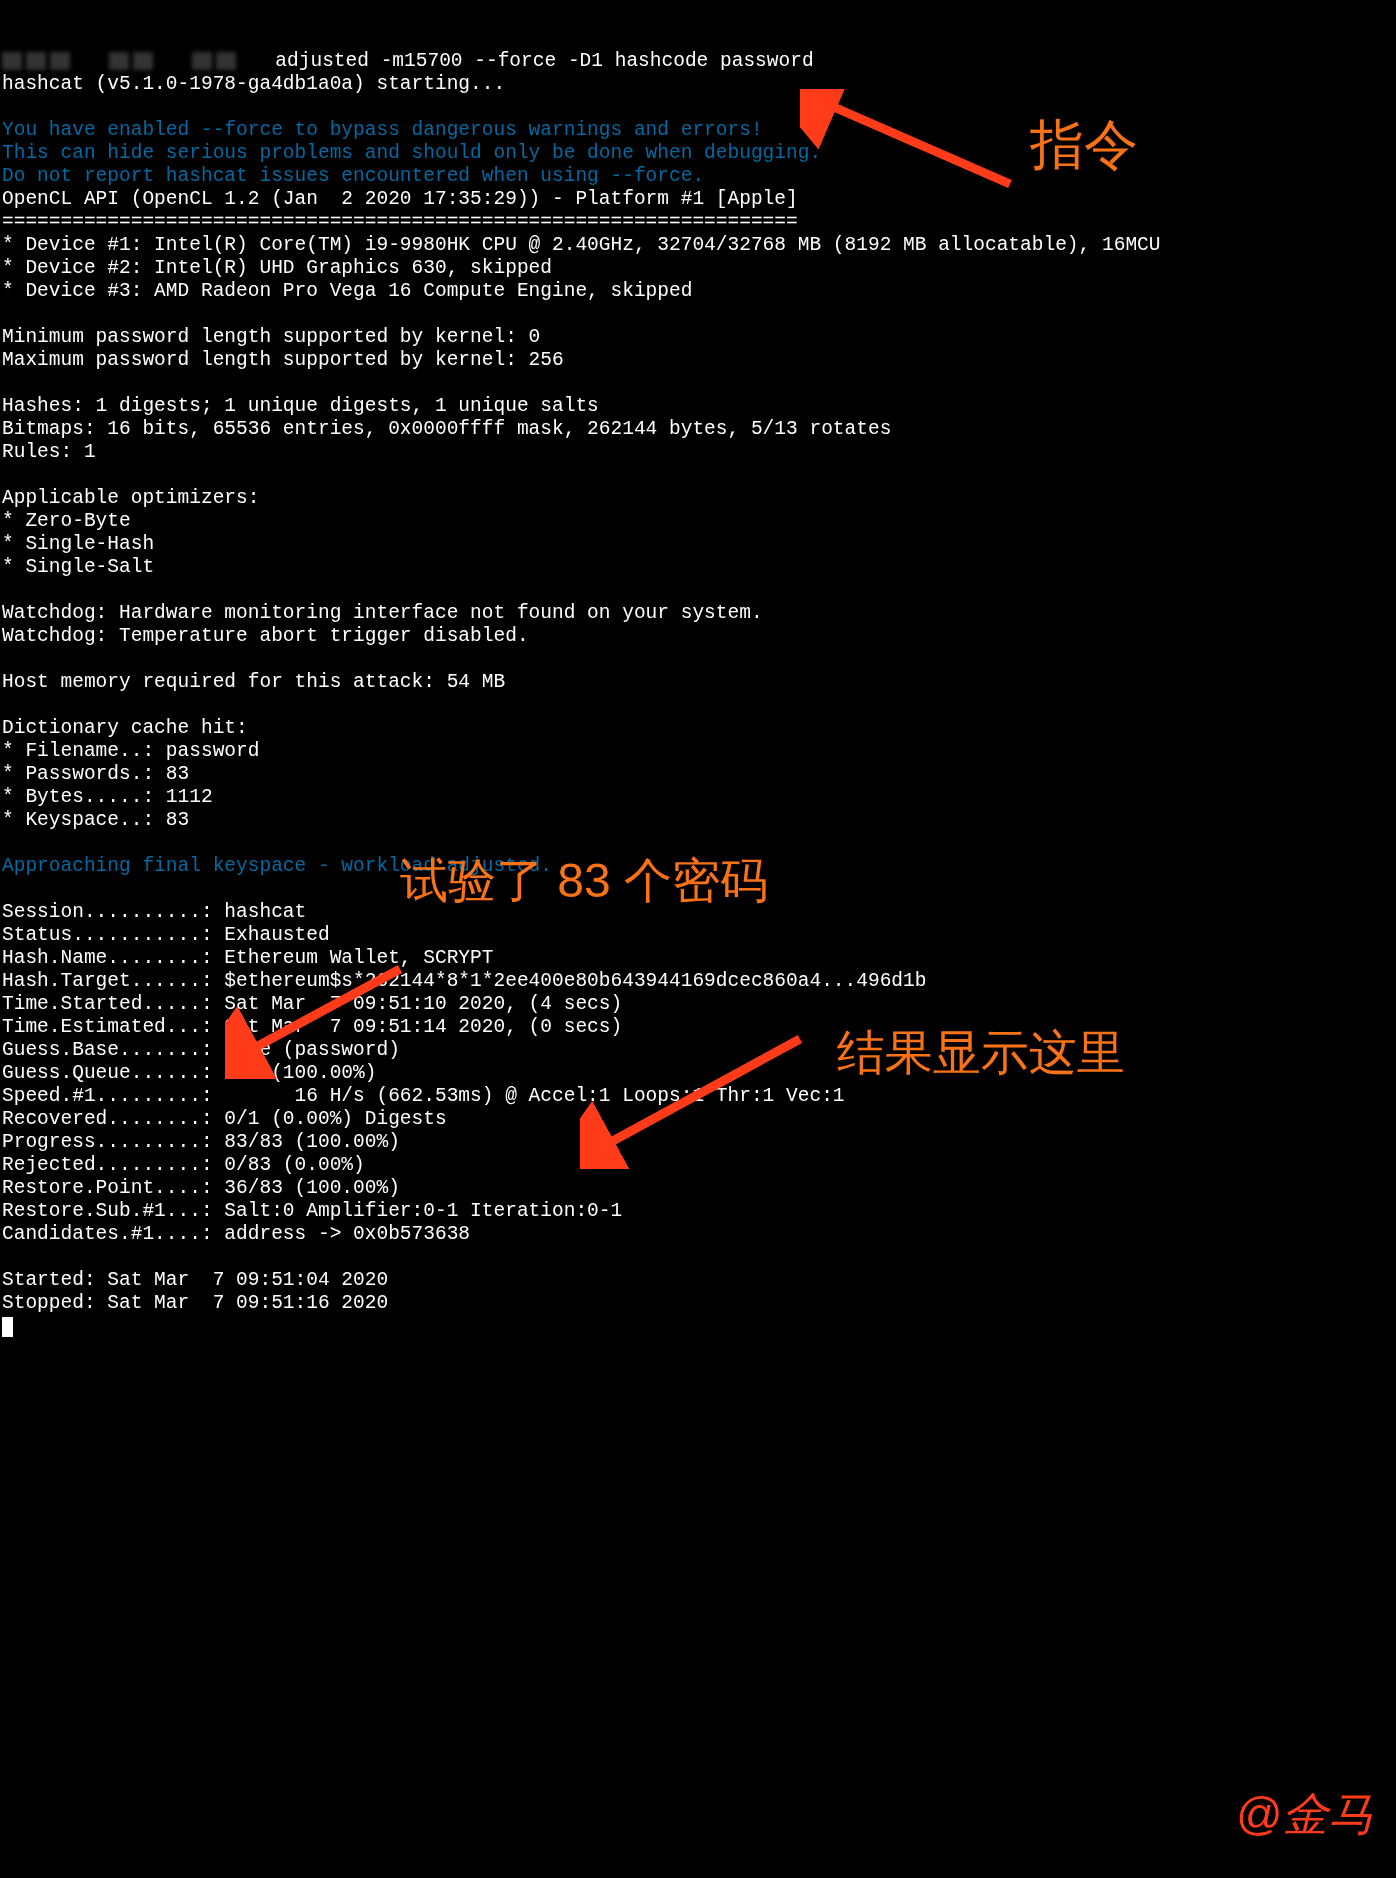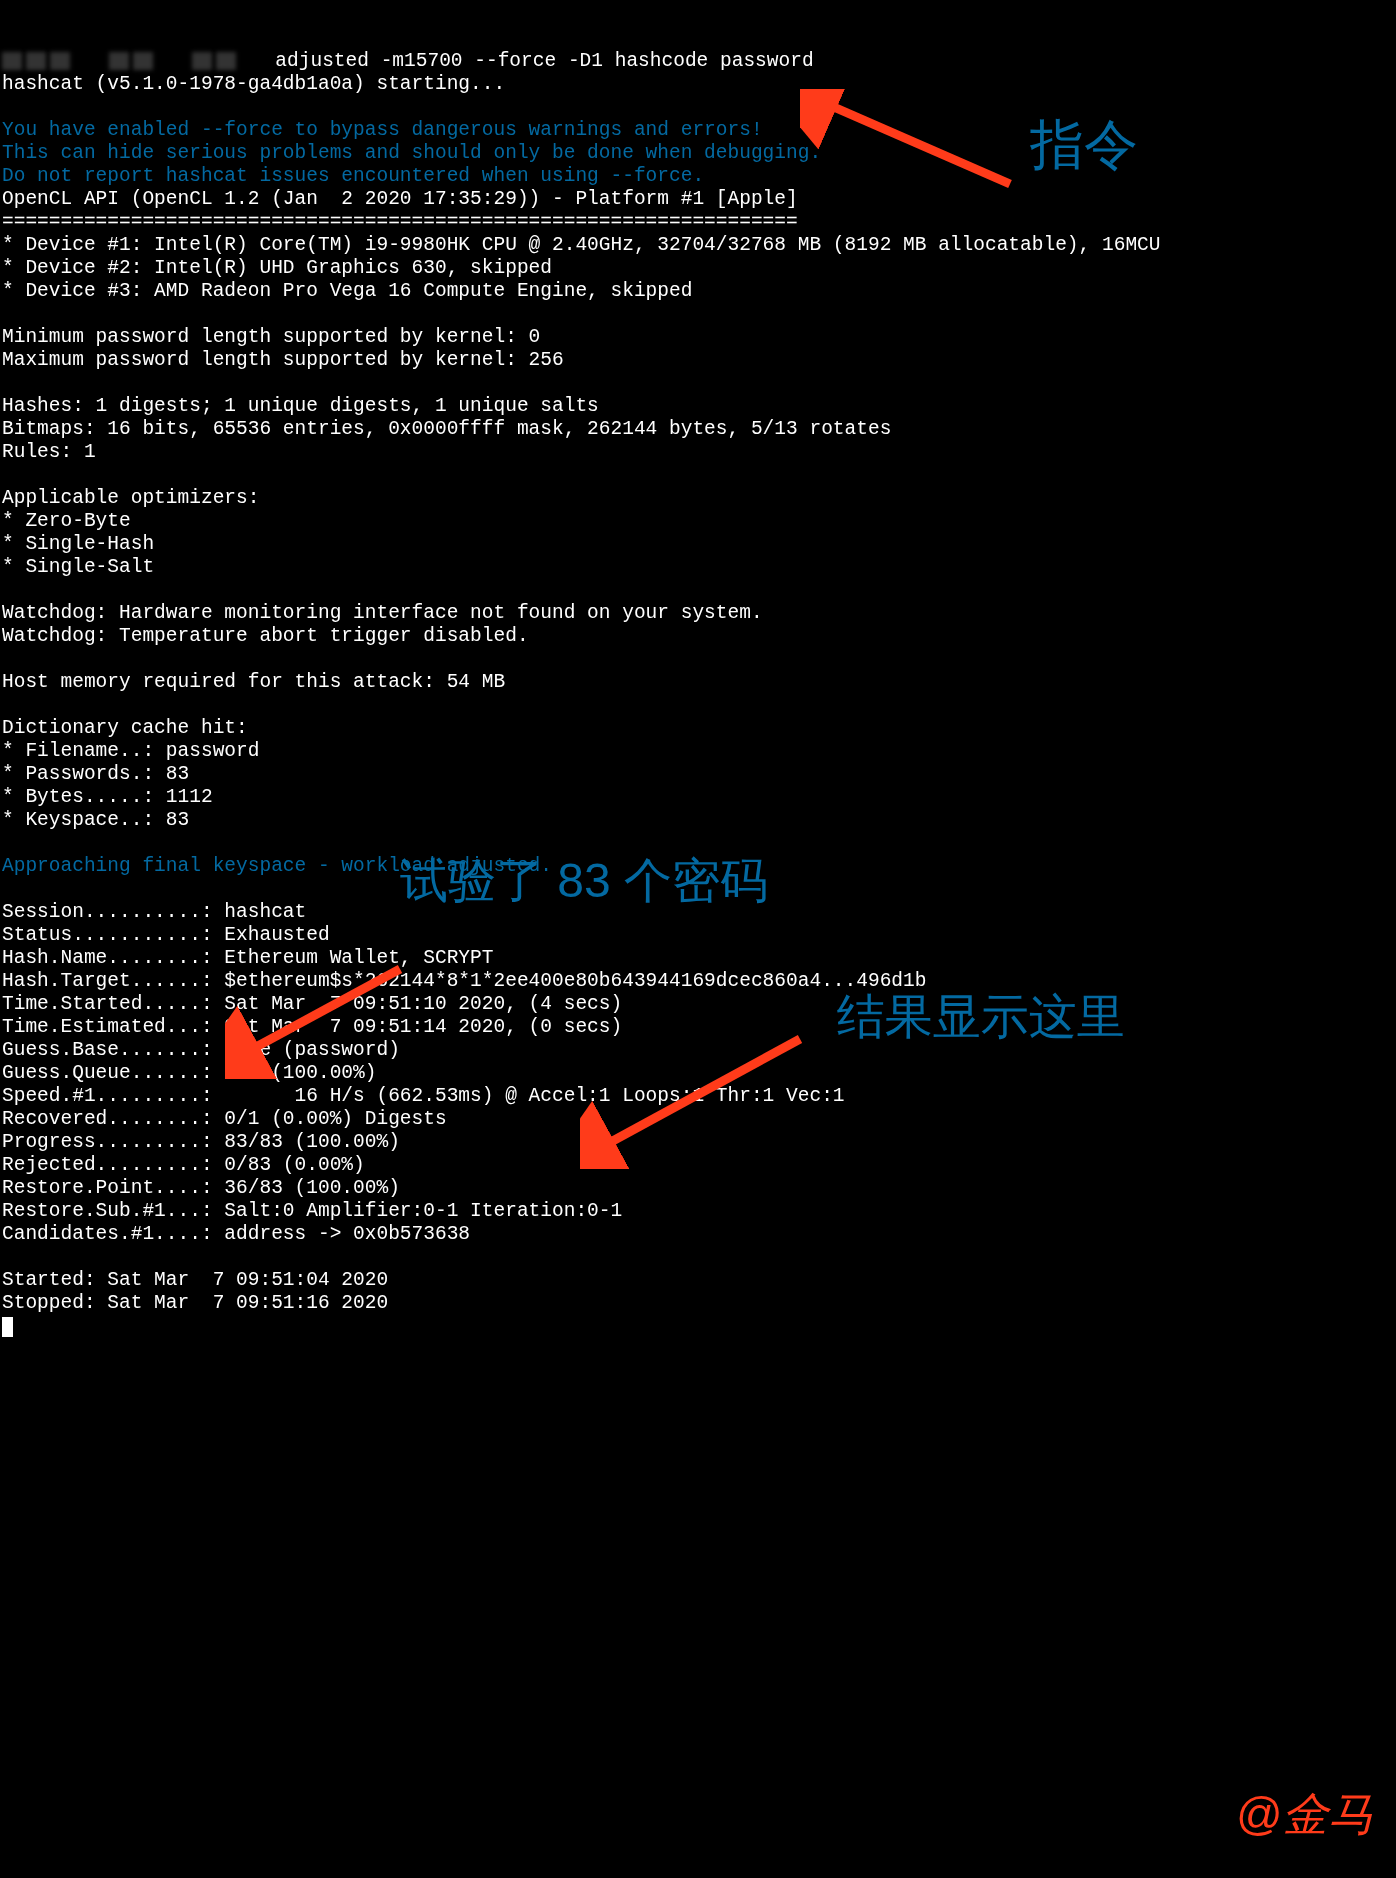--- a/index.html
+++ b/index.html
@@ -36,21 +36,21 @@
     display: inline-block;
     width: 11px;
     height: 20px;
     background: #fff;
     vertical-align: text-bottom;
   }
 
   
   .anno {
     position: absolute;
-    color: #0369a1;
+    color: #f97316;
     font-family: "PingFang SC", "Hiragino Sans GB", "Microsoft YaHei", sans-serif;
     font-weight: 400;
     pointer-events: none;
   }
   .anno-label {
     white-space: nowrap;
   }
   .arrow {
     position: absolute;
     pointer-events: none;
@@ -151,21 +151,21 @@
     <defs>
       <marker id="ah2" markerWidth="10" markerHeight="10" refX="2" refY="5" orient="auto">
         <path d="M0,0 L10,5 L0,10 Z" fill="#ff3b1a"></path>
       </marker>
     </defs>
     <line x1="175" y1="10" x2="18" y2="95" stroke="#ff3b1a" stroke-width="9" marker-end="url(#ah2)"></line>
   </svg>
 </div>
 
 
-<div class="anno" style="left:810px; top:904px; font-size:48px; line-height:1.25;">
+<div class="anno" style="left:810px; top:940px; font-size:48px; line-height:1.25;">
   <span>结果显示这里</span><br>
 </div>
 <div class="arrow" style="left:580px; top:960px;">
   <svg width="240" height="140" viewBox="0 0 240 140">
     <defs>
       <marker id="ah3" markerWidth="10" markerHeight="10" refX="2" refY="5" orient="auto">
         <path d="M0,0 L10,5 L0,10 Z" fill="#ff3b1a"></path>
       </marker>
     </defs>
     <line x1="220" y1="10" x2="18" y2="120" stroke="#ff3b1a" stroke-width="9" marker-end="url(#ah3)"></line>

